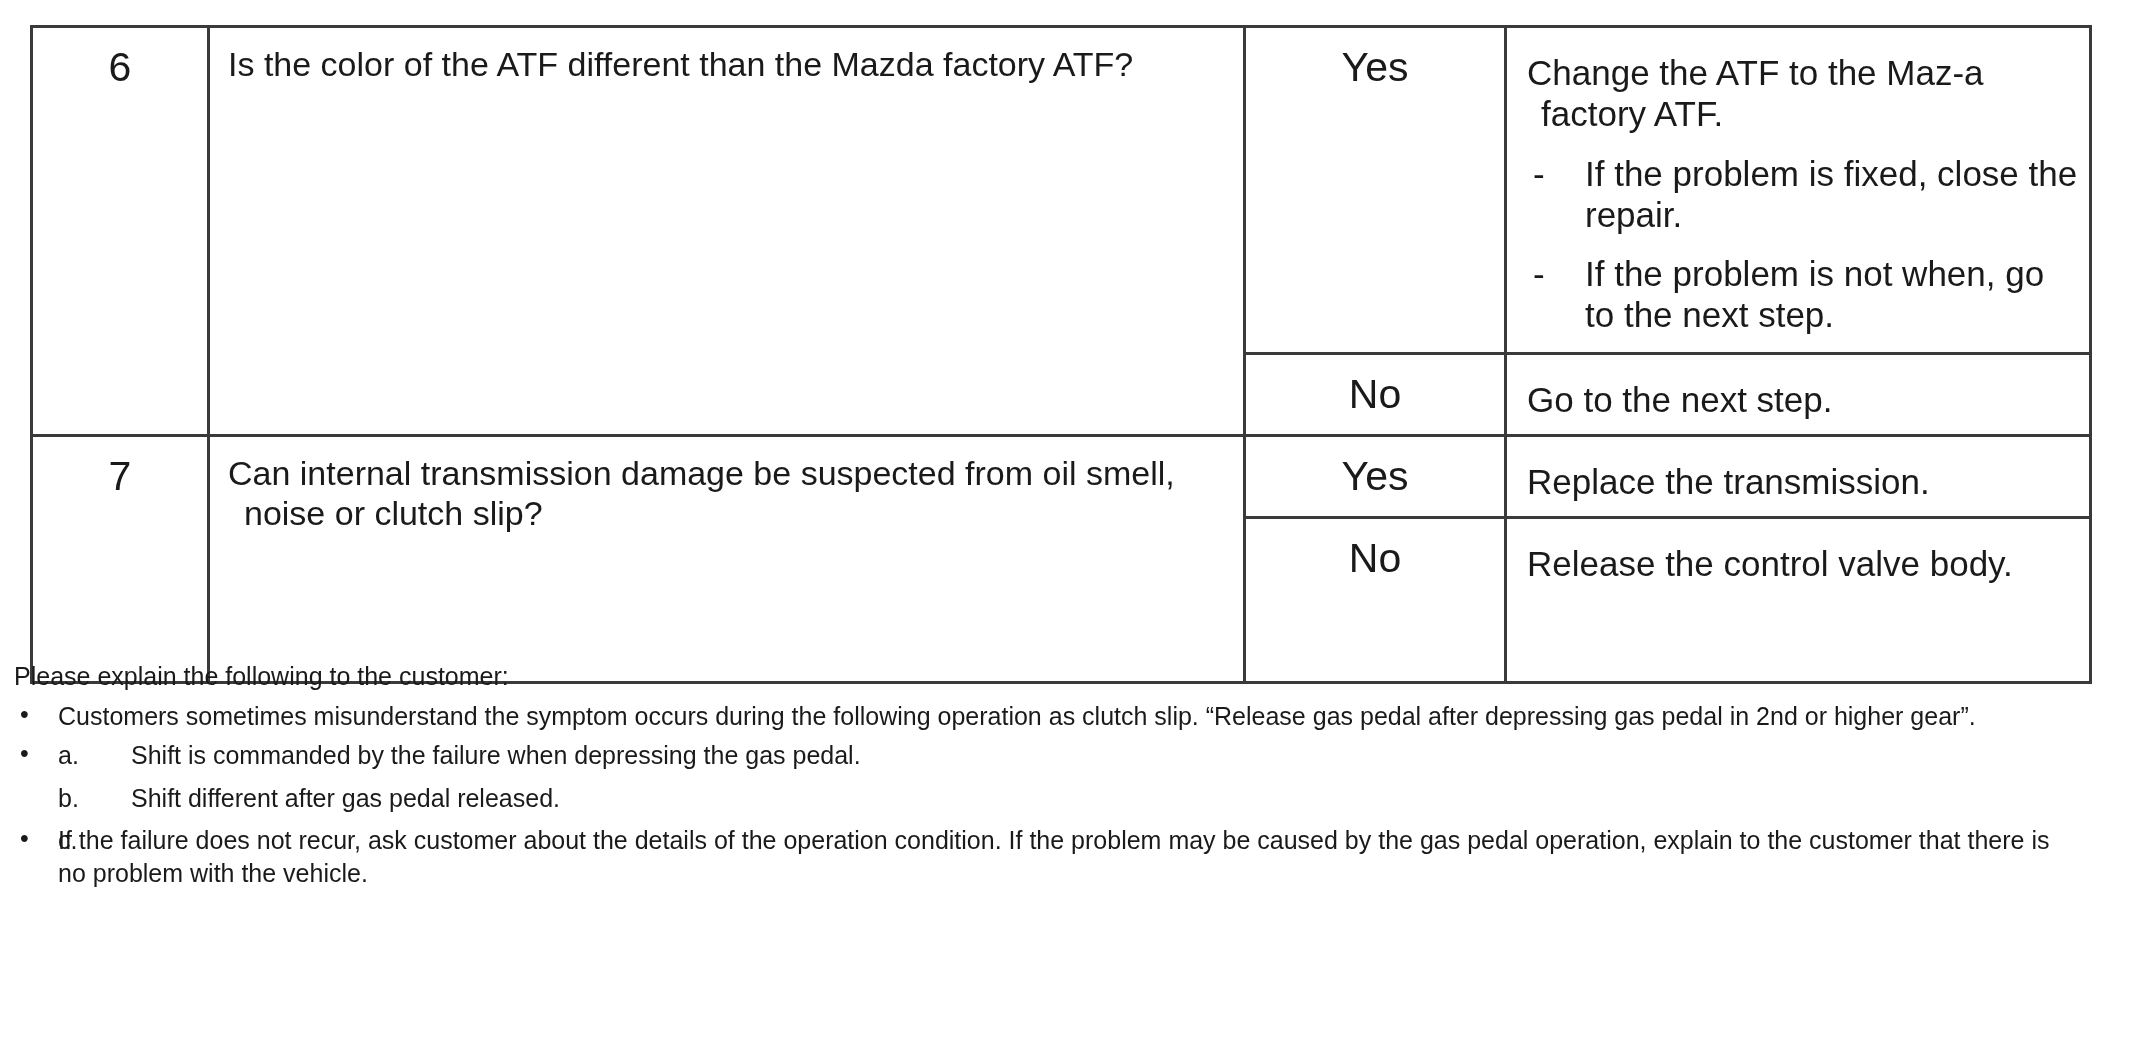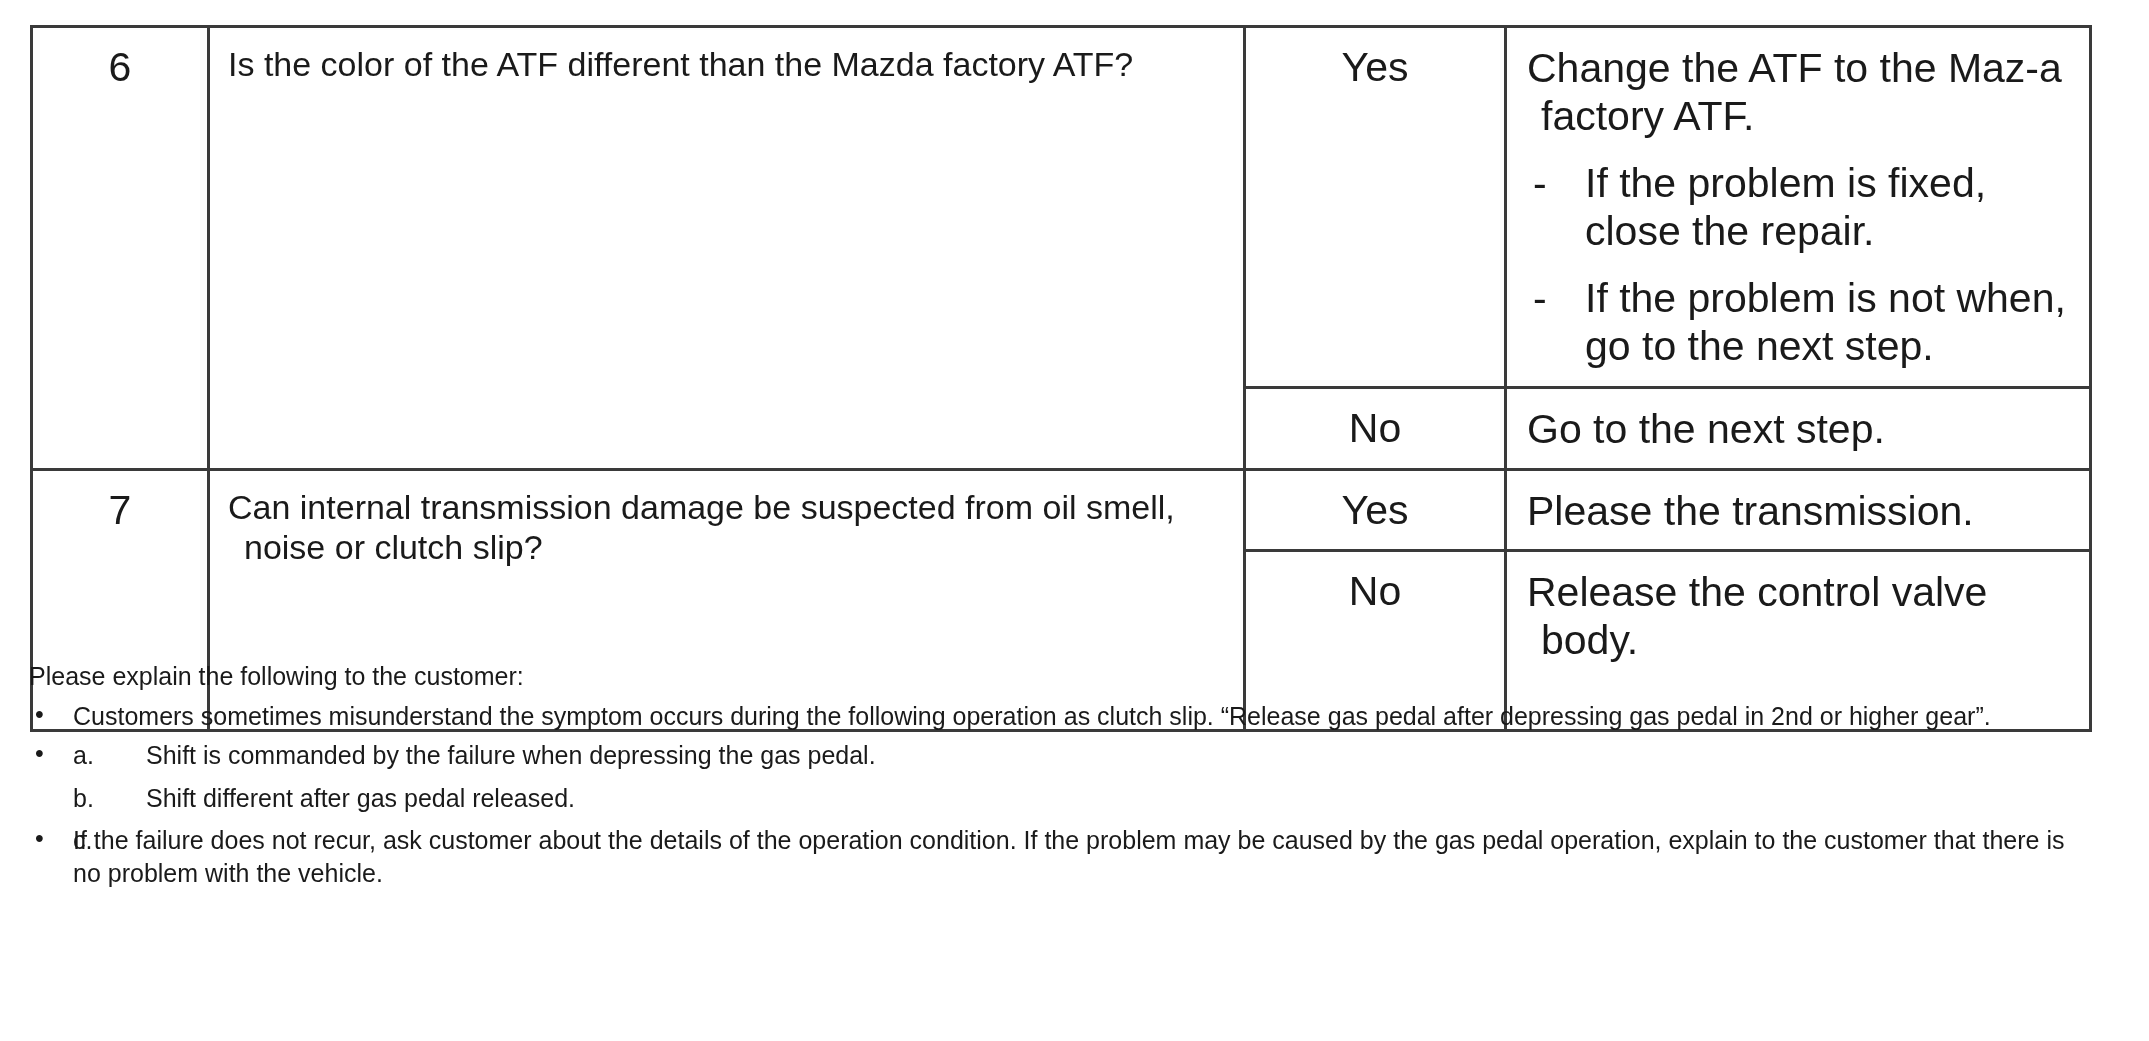--- a/index.html
+++ b/index.html
@@ -55,23 +55,23 @@
     text-indent: -16px;
     padding-left: 34px;
   }
   .cell-ans {
     text-align: center;
     font-size: 41px;
     line-height: 1.15;
     padding: 16px 0 14px 0;
   }
   .cell-action {
-    font-size: 41px;
+    font-size: 35px;
     line-height: 1.18;
-    padding: 16px 10px 14px 20px;
+    padding: 24px 10px 14px 20px;
   }
   .action-lead {
     text-indent: -14px;
     padding-left: 14px;
     margin: 0;
   }
   ul.dashlist {
     list-style: none;
     margin: 18px 0 0 0;
     padding: 0;
@@ -85,21 +85,21 @@
   ul.dashlist li:last-child { margin-bottom: 2px; }
   ul.dashlist li .dash {
     position: absolute;
     left: 6px;
     top: 0;
   }
 
   
   .notes {
     position: absolute;
-    left: 29px;
+    left: 14px;
     top: 660px;
     width: 2060px;
     font-size: 25px;
     line-height: 1.30;
     color: #1a1a1a;
   }
   .notes-title {
     margin: 0 0 7px 0;
   }
   ul.bullets {
@@ -190,21 +190,21 @@
           <div class="cell-num">7</div>
         </td>
         <td class="col-q" rowspan="2">
           <div class="cell-q">Can internal transmission damage be suspected from oil smell, noise or clutch slip?</div>
         </td>
         <td class="col-ans">
           <div class="cell-ans">Yes</div>
         </td>
         <td class="col-action">
           <div class="cell-action">
-            <p class="action-lead">Please the transmission.</p>
+            <p class="action-lead">Replace the transmission.</p>
           </div>
         </td>
       </tr>
       <tr>
         <td class="col-ans">
           <div class="cell-ans" style="padding-bottom:98px;">No</div>
         </td>
         <td class="col-action">
           <div class="cell-action" style="padding-bottom:64px;">
             <p class="action-lead">Release the control valve body.</p>

